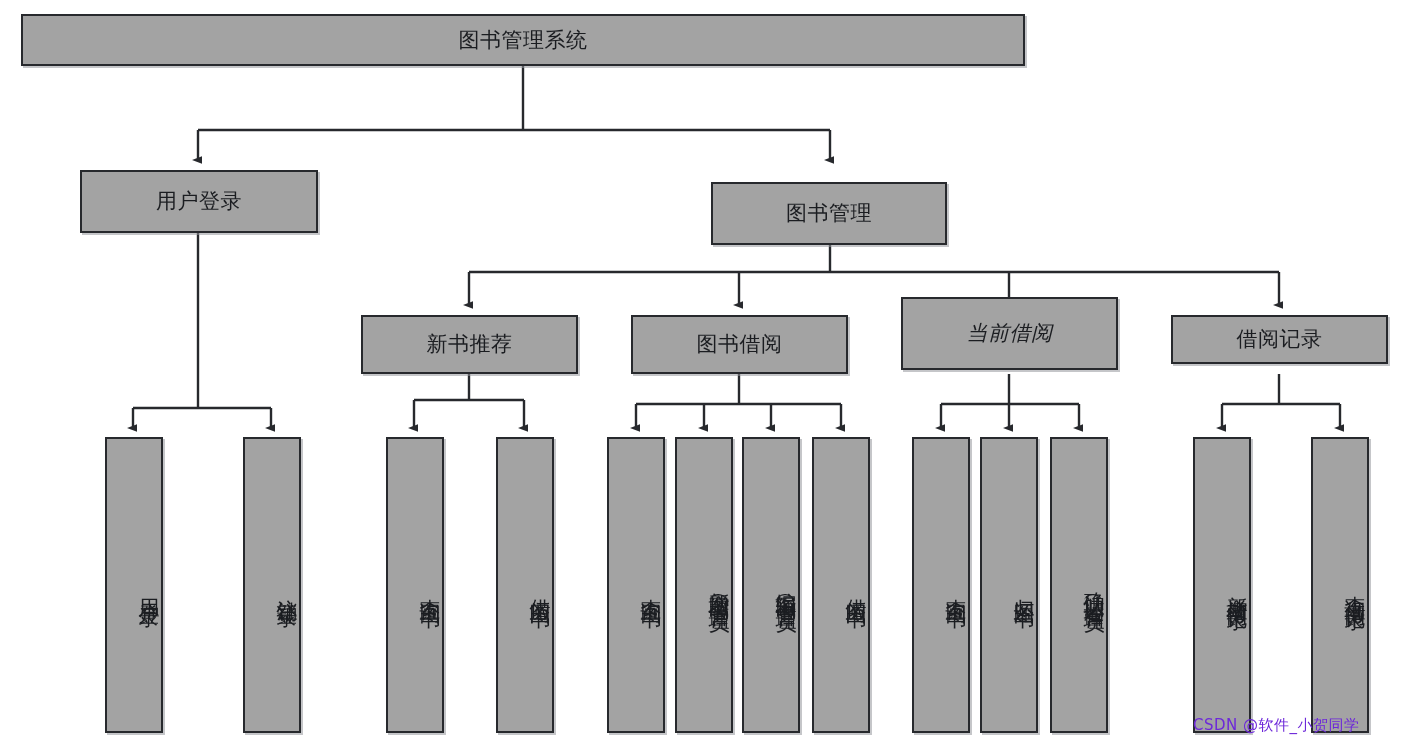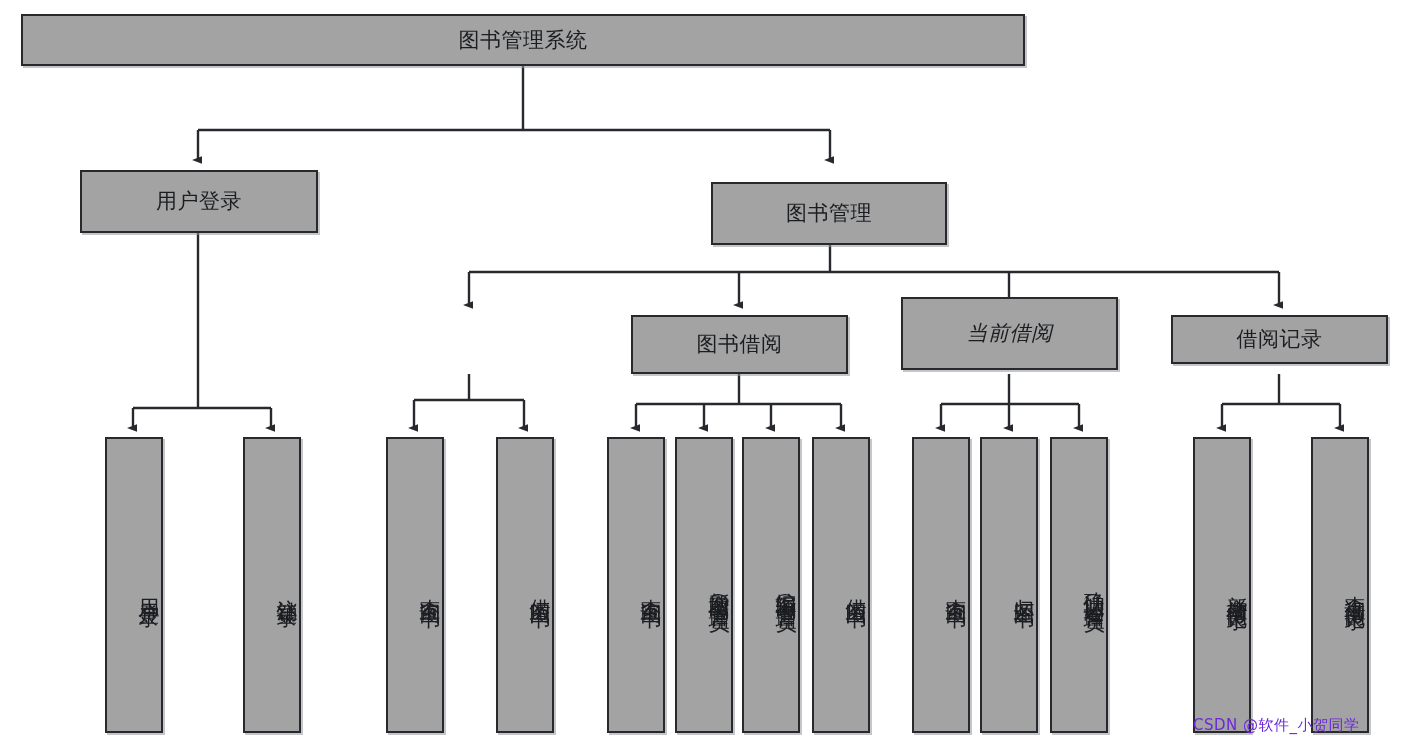--- a/index.html
+++ b/index.html
@@ -124,20 +124,23 @@
     <span>图书管理系统</span>
   </div>
 
   <div class="node h" style="left:80px; top:170px; width:238px; height:63px;">
     <span>用户登录</span>
   </div>
   <div class="node h" style="left:711px; top:170px; width:236px; height:63px;margin-top:12px;">
     <span>图书管理</span>
   </div>
 
+  <div class="node h" style="left:361px; top:315px; width:217px; height:59px;">
+    <span>新书推荐</span>
+  </div>
   <div class="node h" style="left:631px; top:315px; width:217px; height:59px;align-items:center;">
     <span>图书借阅</span>
   </div>
   <div class="node h" style="left:901px; top:297px; width:217px; height:73px;font-style:italic;">
     <span>当前借阅</span>
   </div>
   <div class="node h" style="left:1171px; top:315px; width:217px; height:49px;">
     <span>借阅记录</span>
   </div>
 

